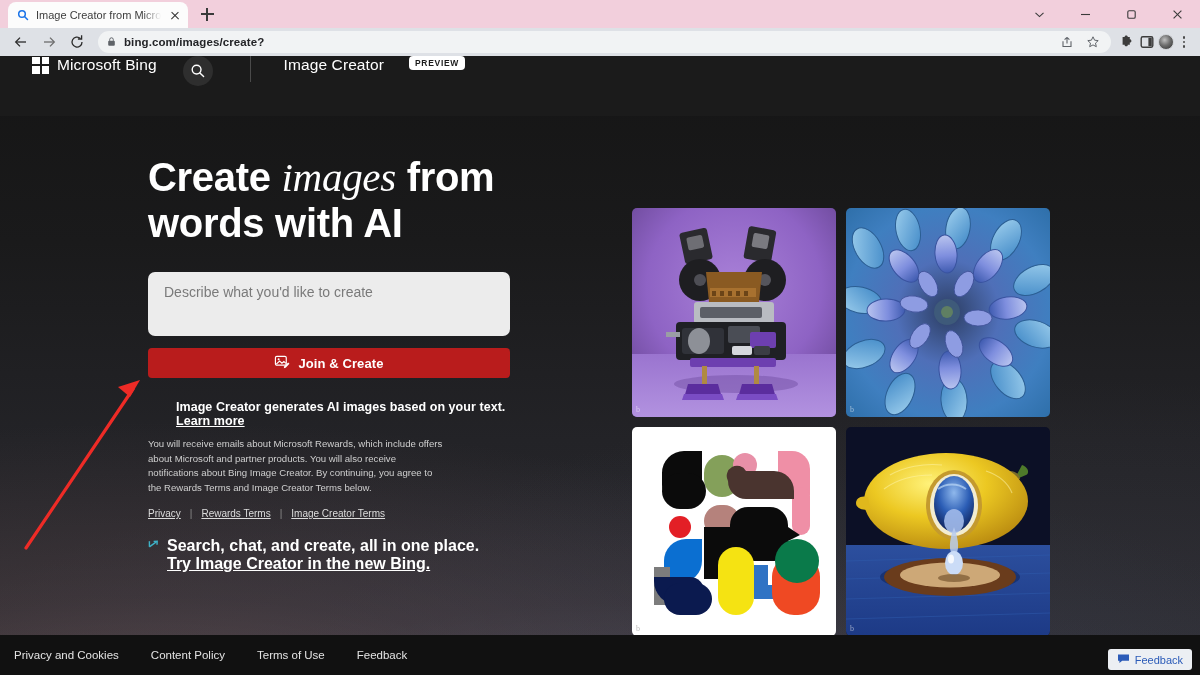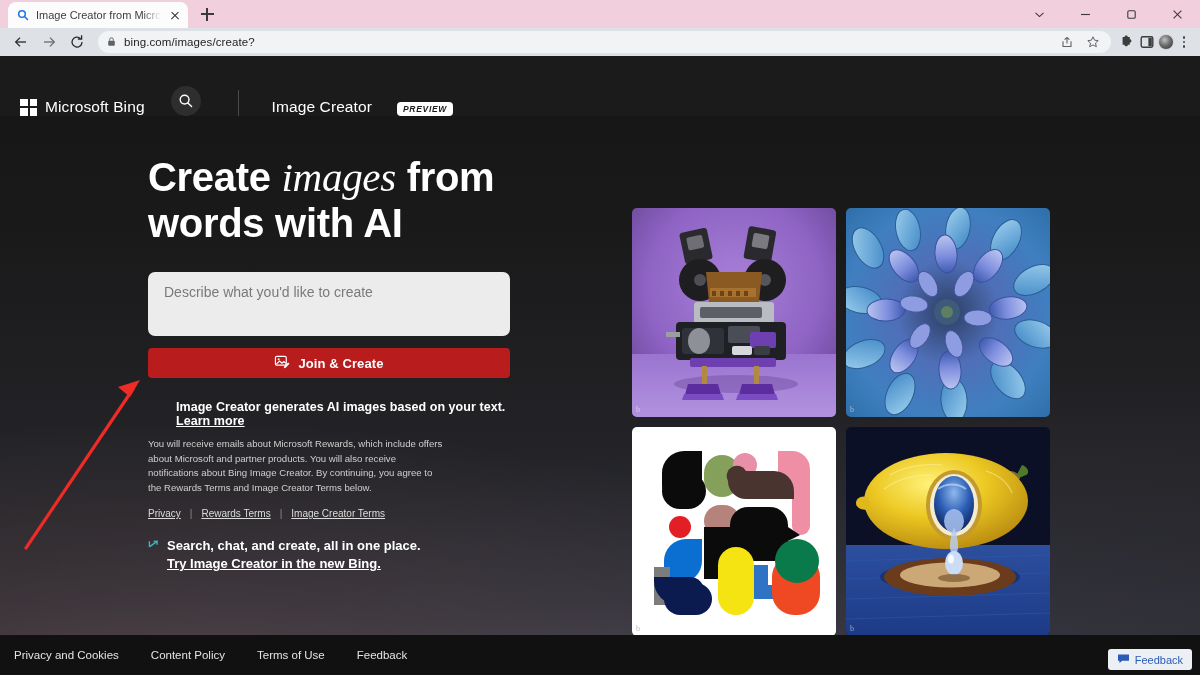--- a/index.html
+++ b/index.html
@@ -50,21 +50,21 @@
   .winctrl { width: 46px; height: 28px; display: flex; align-items: center; justify-content: center; cursor: pointer; }
   .winctrl svg { display: block; }
 
   .toolbar {
     height: 28px; background: #dee1e6; display: flex; align-items: center;
     padding: 0 8px; gap: 2px;
   }
   .navbtn { width: 26px; height: 26px; display: flex; align-items: center; justify-content: center; cursor: pointer; }
   .omnibox {
     flex: 1; height: 22px; background: #f1f3f4; border-radius: 11px; margin: 0 6px;
-    display: flex; align-items: center; padding: 0 8px; gap: 7px; position: relative;
+    display: flex; align-items: center; padding: 0 8px; gap: 7px; position: relative; font-weight: bold;
   }
   .omnibox-url { font-size: 11.5px; color: #232427; letter-spacing: .1px; }
   .omnibox-right { margin-left: auto; display: flex; align-items: center; gap: 9px; padding-right: 2px; }
   .tb-icon { width: 17px; height: 17px; display: flex; align-items: center; justify-content: center; cursor: pointer; }
   .avatar {
     width: 16px; height: 16px; border-radius: 50%; overflow: hidden;
     background: radial-gradient(circle at 40% 35%, #bfbfbf 0%, #6e6e6e 45%, #2c2c2c 100%);
     border: 1px solid #cfd2d6;
   }
   .menu-dots { width: 16px; display: flex; flex-direction: column; align-items: center; gap: 2.2px; cursor: pointer; }
@@ -76,35 +76,35 @@
     position: absolute; inset: 0;
     background:
       radial-gradient(120% 95% at 14% 118%, rgba(150,112,112,.55) 0%, rgba(120,92,96,.25) 32%, rgba(0,0,0,0) 62%),
       radial-gradient(95% 80% at 52% 120%, rgba(96,104,128,.5) 0%, rgba(60,66,84,.22) 40%, rgba(0,0,0,0) 70%),
       radial-gradient(110% 100% at 88% 112%, rgba(70,72,86,.35) 0%, rgba(0,0,0,0) 60%),
       linear-gradient(180deg, #151515 0%, #1a1a1b 30%, #232327 62%, #2b2a2f 100%);
   }
 
   .topnav {
     position: relative; height: 60px; background: #1b1b1b;
-    display: flex; align-items: flex-end; padding-left: 20px; gap: 15px;
+    display: flex; align-items: flex-start; padding-left: 32px; gap: 15px;
   }
   .ms-logo-wrap { display: flex; align-items: center; gap: 8px; cursor: pointer; }
   .ms-squares { width: 17px; height: 17px; display: grid; grid-template-columns: 1fr 1fr; grid-template-rows: 1fr 1fr; gap: 2px; }
   .ms-squares i { background: #fff; display: block; }
   .ms-word { color: #fff; font-size: 15.5px; letter-spacing: .1px; white-space: nowrap; }
   .nav-search {
     width: 30px; height: 30px; border-radius: 50%; background: #2e2e2e;
     display: flex; align-items: center; justify-content: center; margin-left: 11px; cursor: pointer;
   }
   .nav-div { width: 1px; height: 26px; background: #4a4a4a; margin: 0 18px 0 22px; }
   .nav-product { color: #fff; font-size: 15.5px; letter-spacing: .1px; }
   .preview-badge {
     margin-left: 10px; background: #fff; color: #1b1b1b; font-size: 8.5px; font-weight: bold;
-    letter-spacing: .7px; padding: 3px 6px 2.5px; border-radius: 4px; line-height: 1; font-style: italic;
+    letter-spacing: .7px; padding: 3px 6px 2.5px; border-radius: 4px; line-height: 1;
   }
 
   .content { position: relative; display: flex; padding: 38px 0 0 0; }
 
   .left-col { width: 520px; padding-left: 148px; }
   h1.hero {
     color: #fff; font-size: 40px; line-height: 46px; font-weight: bold;
     letter-spacing: -.3px; margin-bottom: 26px;
   }
   h1.hero .ital { font-family: "Liberation Serif", serif; font-style: italic; font-weight: normal; font-size: 41px; }
@@ -122,21 +122,21 @@
     margin-top: 22px; color: #fff; font-size: 12.5px; font-weight: bold; letter-spacing: .05px; margin-left: 28px;
   }
   .disclaimer-head a { color: #fff; text-decoration: underline; }
   .disclaimer-body {
     margin-top: 9px; color: #cfcfcf; font-size: 9.6px; line-height: 14.5px; width: 300px;
   }
   .legal-links { margin-top: 13px; display: flex; align-items: center; gap: 9px; font-size: 10px; }
   .legal-links a { color: #dcdcdc; }
   .legal-sep { color: #8b8b8b; font-size: 10px; }
   .promo { margin-top: 18px; display: flex; gap: 7px; align-items: flex-start; }
-  .promo-text { color: #fff; font-size: 13px; font-weight: bold; line-height: 18px; }
+  .promo-text { color: #fff; font-size: 16px; font-weight: bold; line-height: 18px; }
   .promo-text a { color: #fff; text-decoration: underline; display: inline-block; }
 
   
   .grid {
     position: absolute; left: 632px; top: 152px;
     display: grid; grid-template-columns: 204px 204px; grid-template-rows: 209px 209px; gap: 10px;
   }
   .card { width: 204px; height: 209px; border-radius: 5px; overflow: hidden; position: relative; cursor: pointer; }
   .card svg { display: block; width: 100%; height: 100%; }
   .card-wm {

